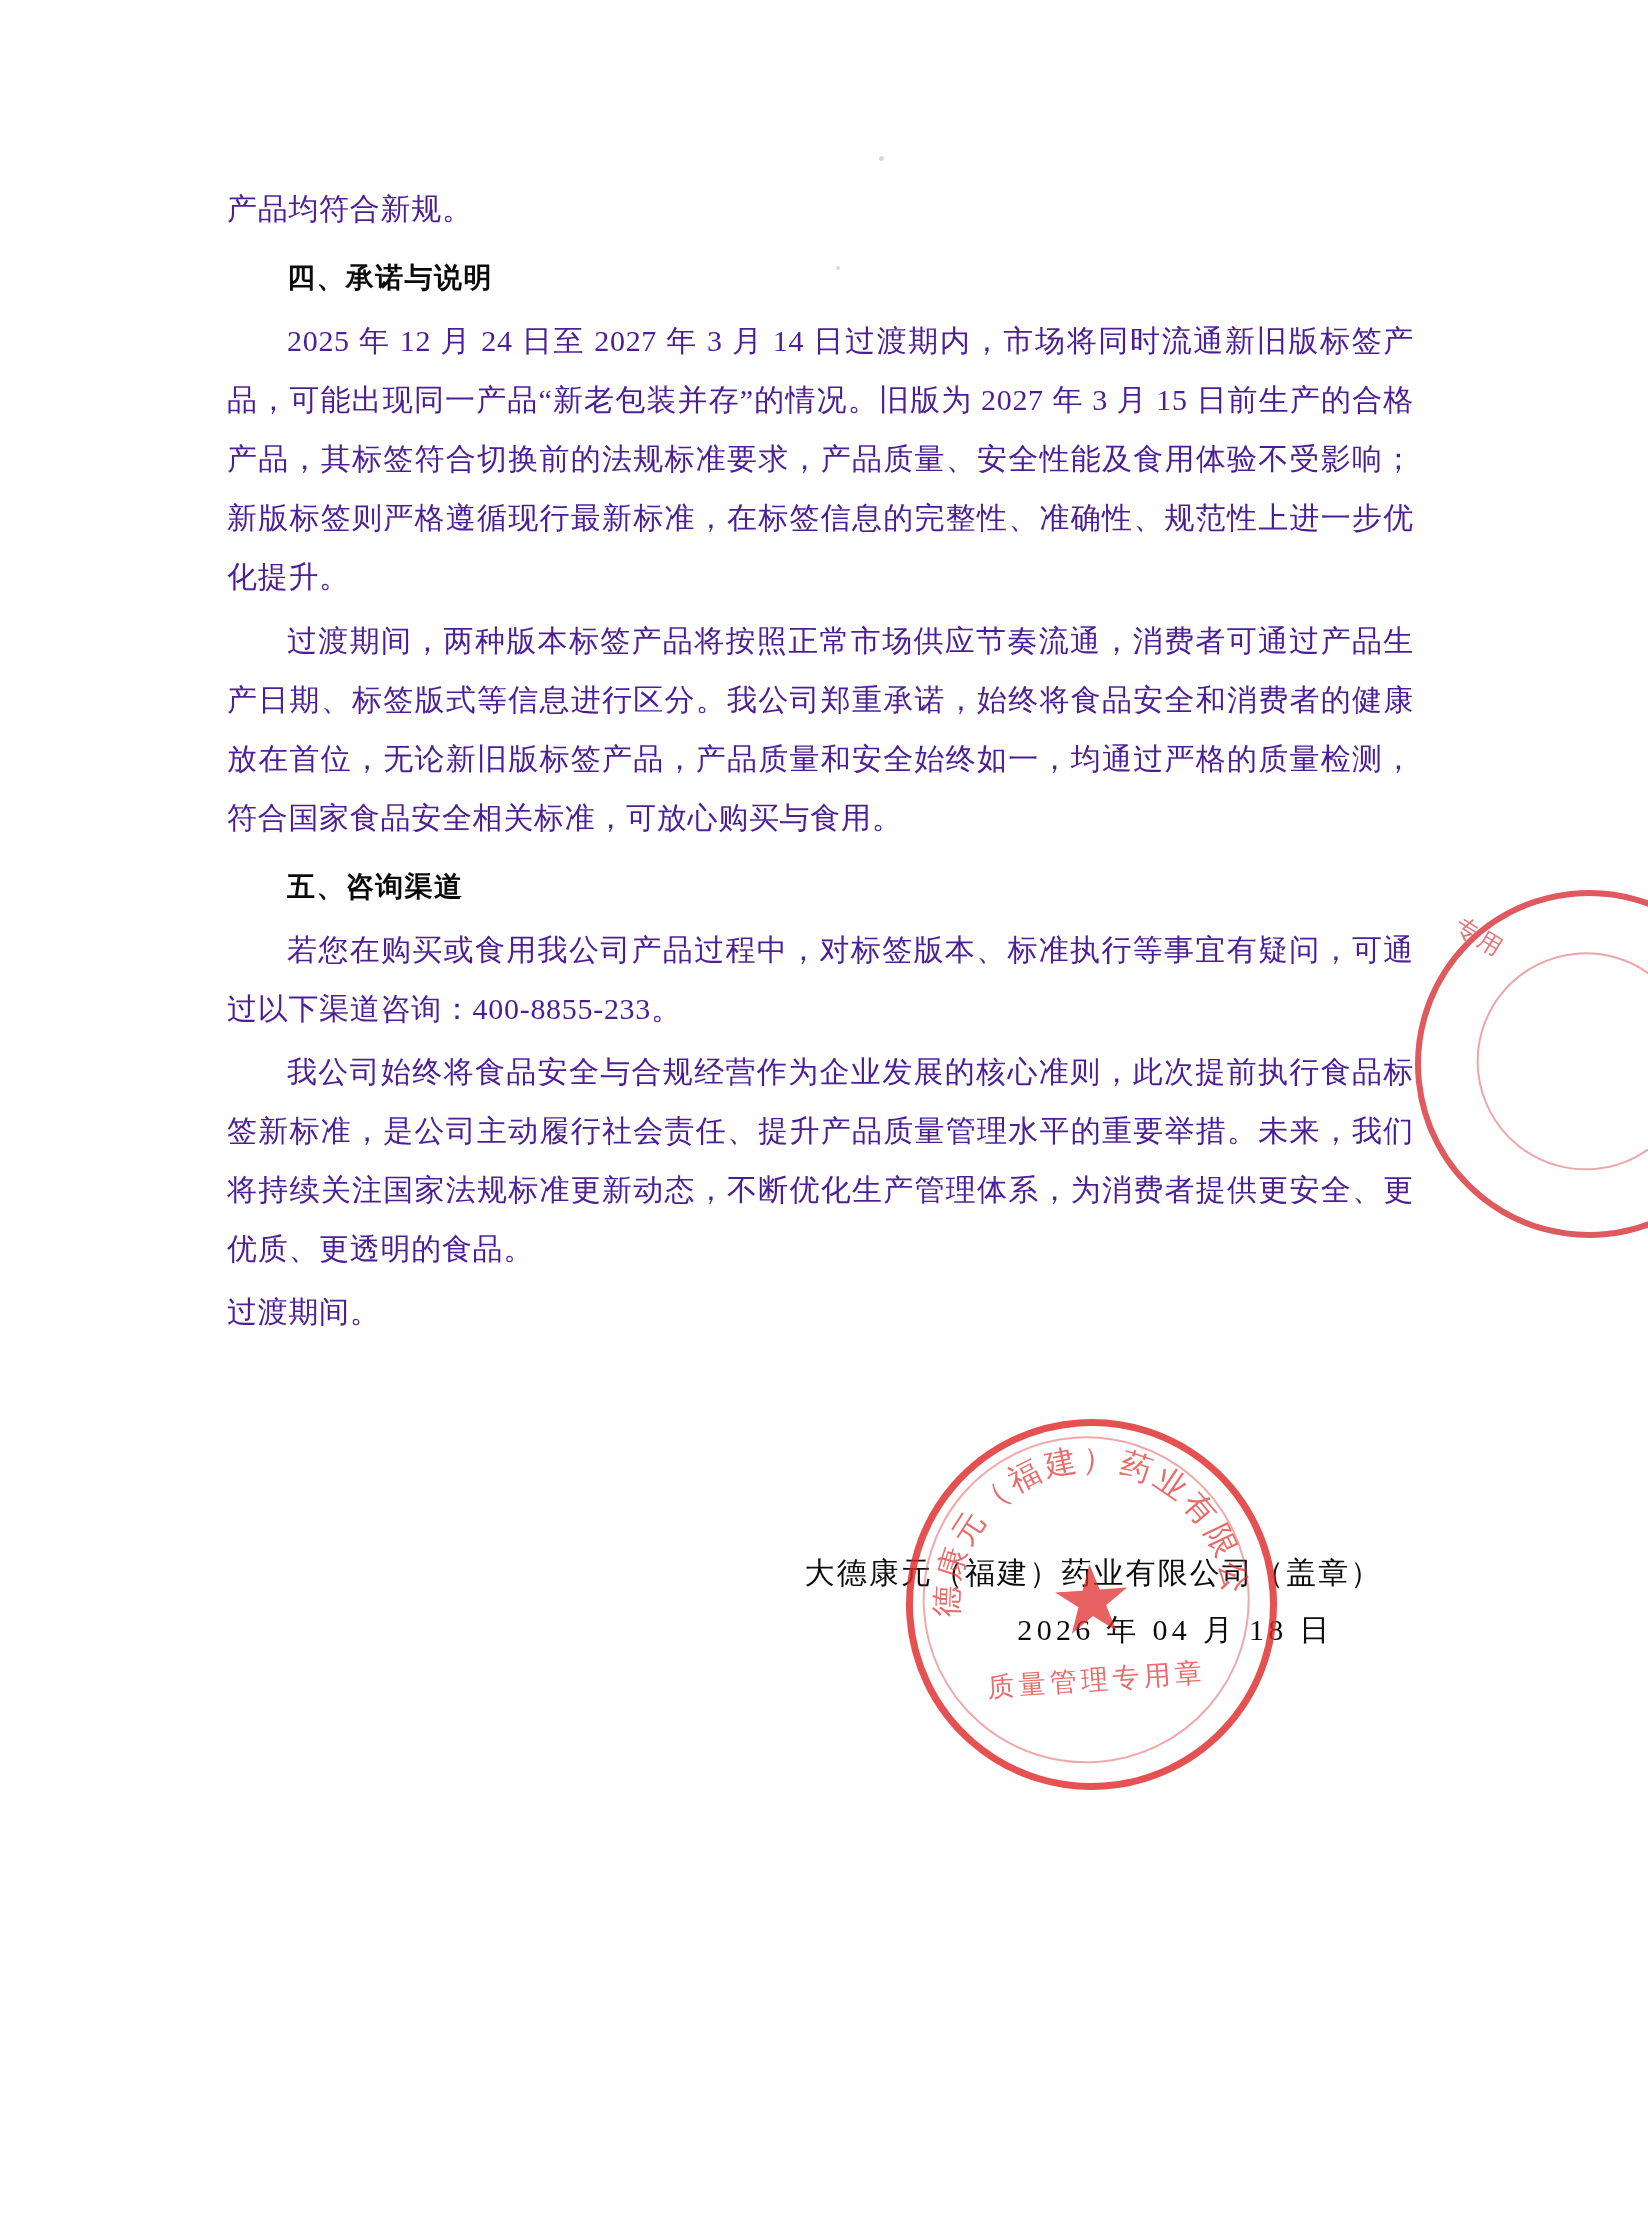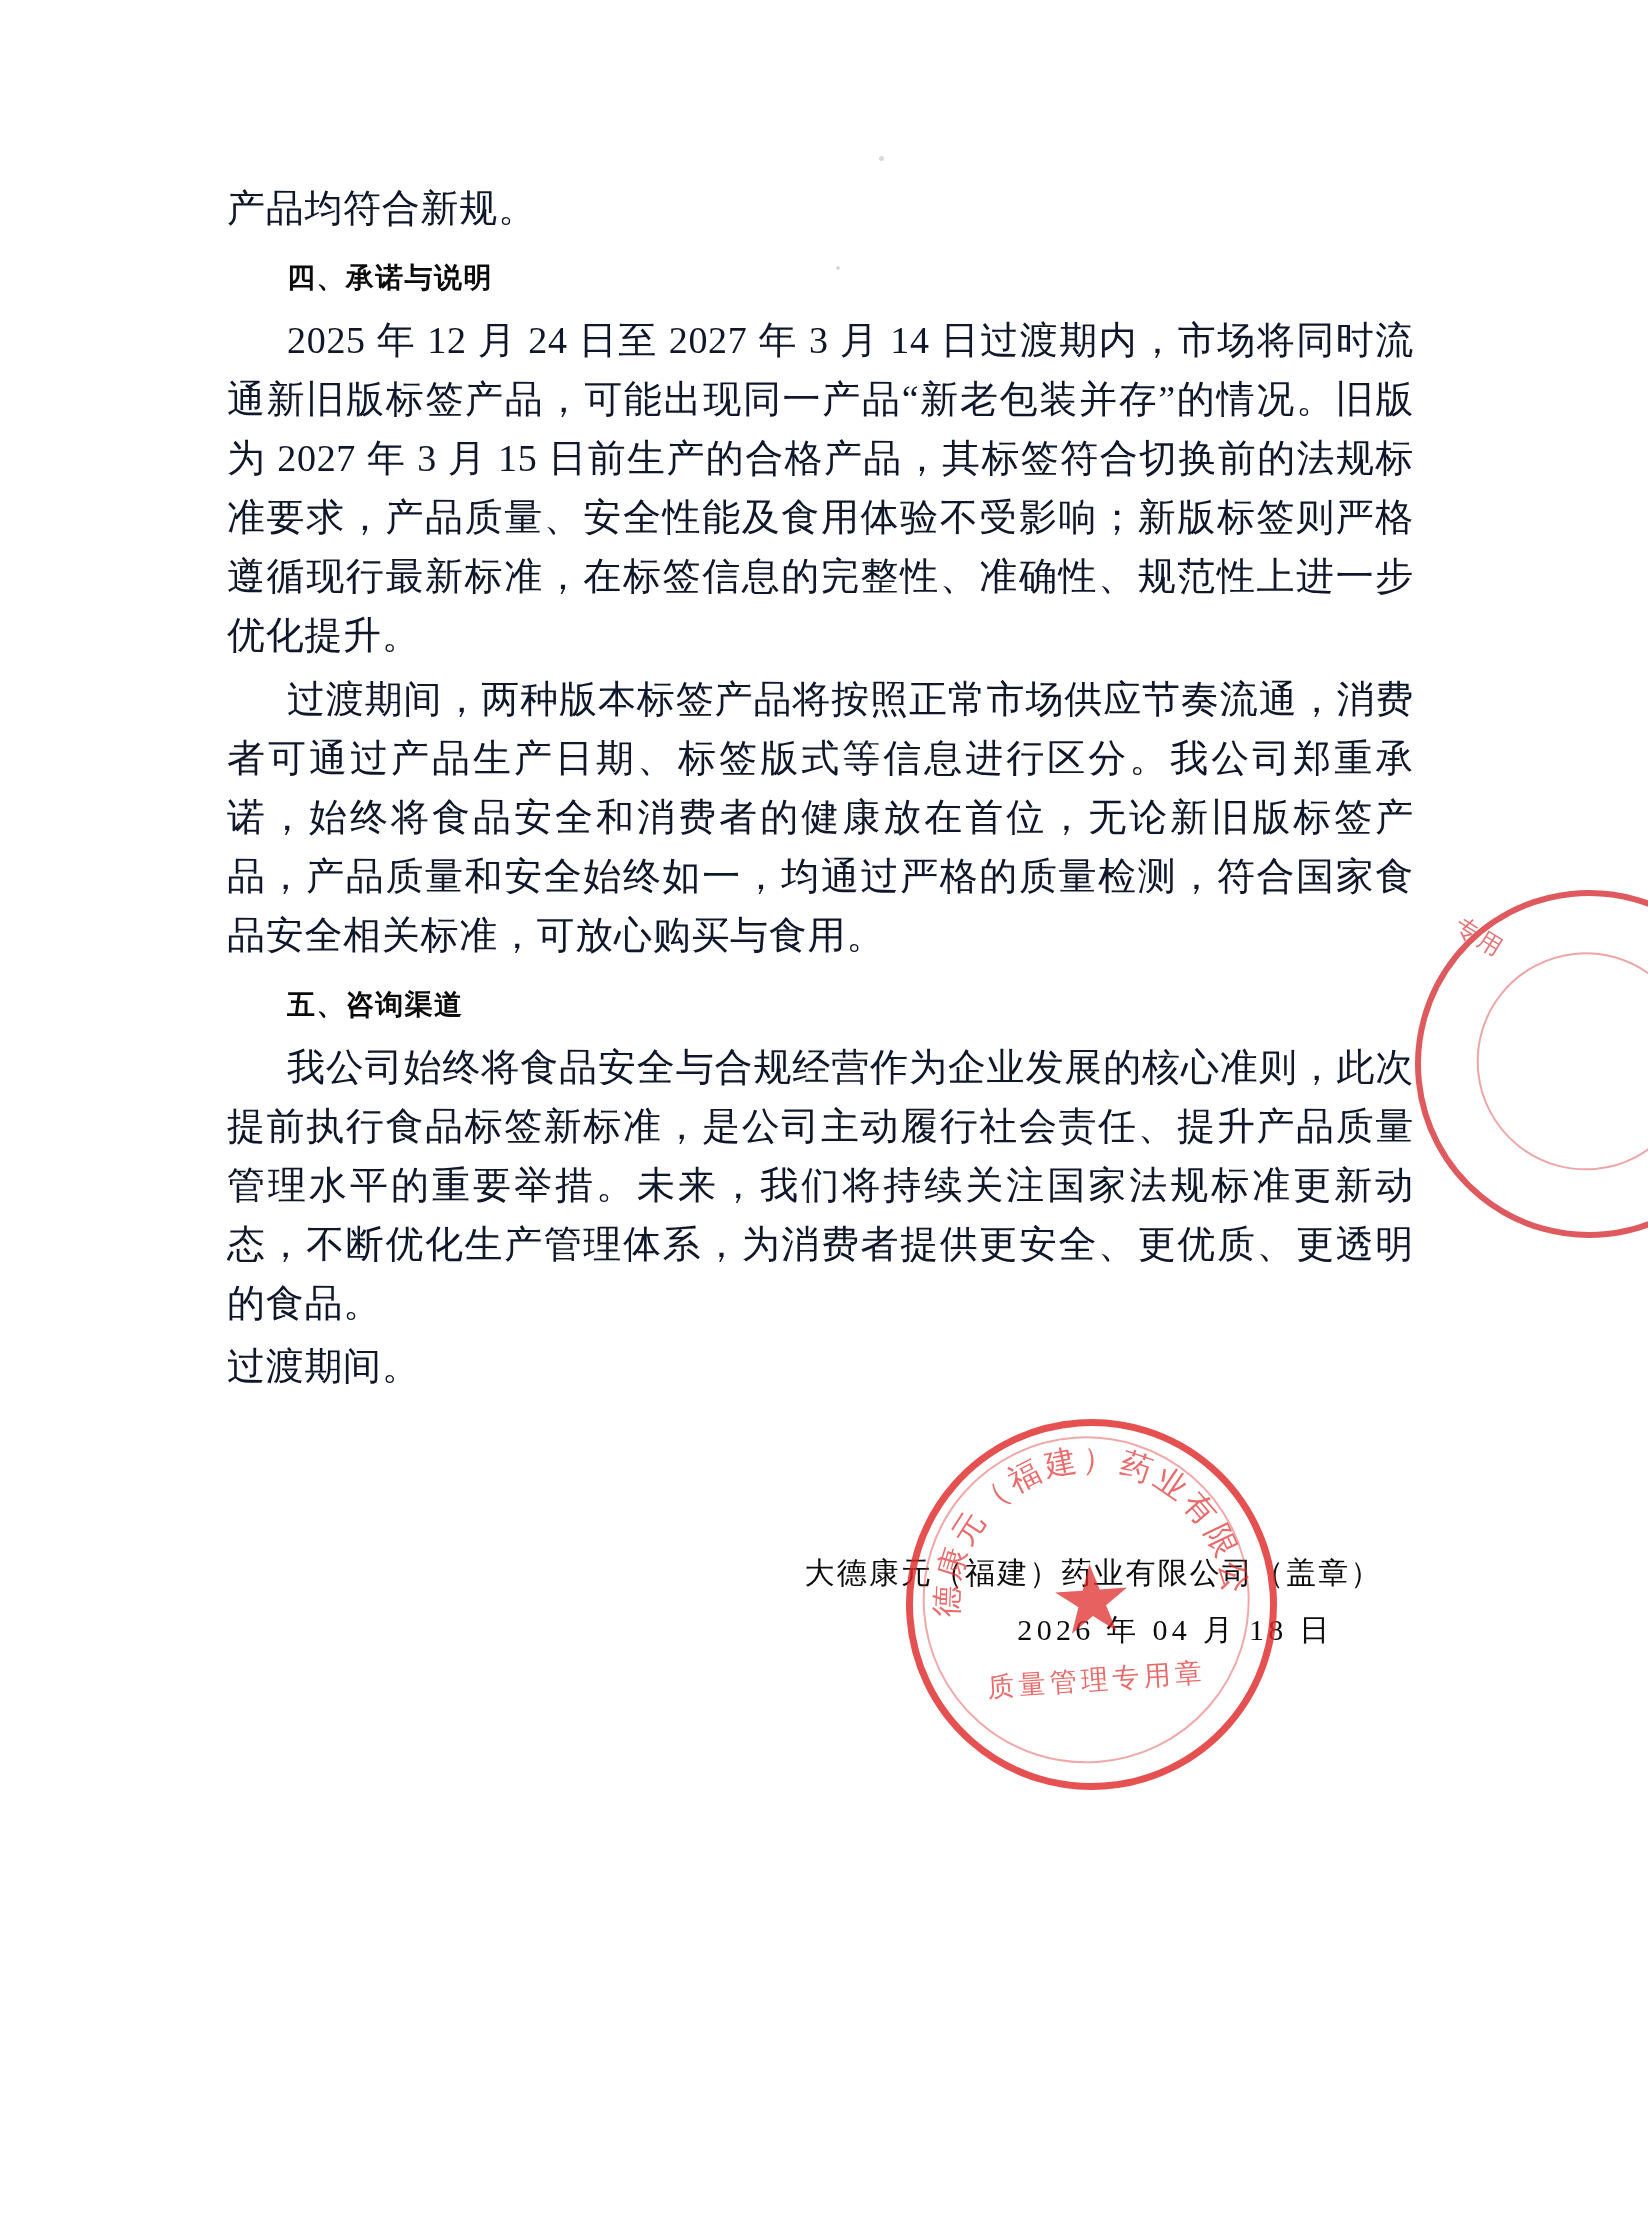--- a/index.html
+++ b/index.html
@@ -26,27 +26,27 @@
 
   
   .doc-body {
     position: absolute;
     left: 227px;
     top: 179px;
     width: 1187px;
   }
 
   .para {
-    font-size: 38px;
+    font-size: 30px;
     line-height: 59px;
     letter-spacing: 0.7px;
     text-align: justify;
     text-justify: inter-ideograph;
     margin: 0 0 4.3px 0;
-    color: #0f172a;
+    color: #4c1d95;
   }
 
   .para.indent {
     text-indent: 60px;
   }
 
   .heading {
     font-size: 28px;
     line-height: 59px;
     font-weight: bold;
@@ -193,20 +193,21 @@
     <p class="para">产品均符合新规。</p>
 
     <p class="heading">四、承诺与说明</p>
 
     <p class="para indent">2025 年 12 月 24 日至 2027 年 3 月 14 日过渡期内，市场将同时流通新旧版标签产品，可能出现同一产品“新老包装并存”的情况。旧版为 2027 年 3 月 15 日前生产的合格产品，其标签符合切换前的法规标准要求，产品质量、安全性能及食用体验不受影响；新版标签则严格遵循现行最新标准，在标签信息的完整性、准确性、规范性上进一步优化提升。</p>
 
     <p class="para indent">过渡期间，两种版本标签产品将按照正常市场供应节奏流通，消费者可通过产品生产日期、标签版式等信息进行区分。我公司郑重承诺，始终将食品安全和消费者的健康放在首位，无论新旧版标签产品，产品质量和安全始终如一，均通过严格的质量检测，符合国家食品安全相关标准，可放心购买与食用。</p>
 
     <p class="heading">五、咨询渠道</p>
 
+    <p class="para indent">若您在购买或食用我公司产品过程中，对标签版本、标准执行等事宜有疑问，可通过以下渠道咨询：400-8855-233。</p>
 
     <p class="para indent">我公司始终将食品安全与合规经营作为企业发展的核心准则，此次提前执行食品标签新标准，是公司主动履行社会责任、提升产品质量管理水平的重要举措。未来，我们将持续关注国家法规标准更新动态，不断优化生产管理体系，为消费者提供更安全、更优质、更透明的食品。</p>
 
     <p class="para">过渡期间。</p>
 
   </div>
 
   <div class="stamp stamp-right">
     <div class="inner-ring"></div>
     <div class="inner-text">专用</div>

